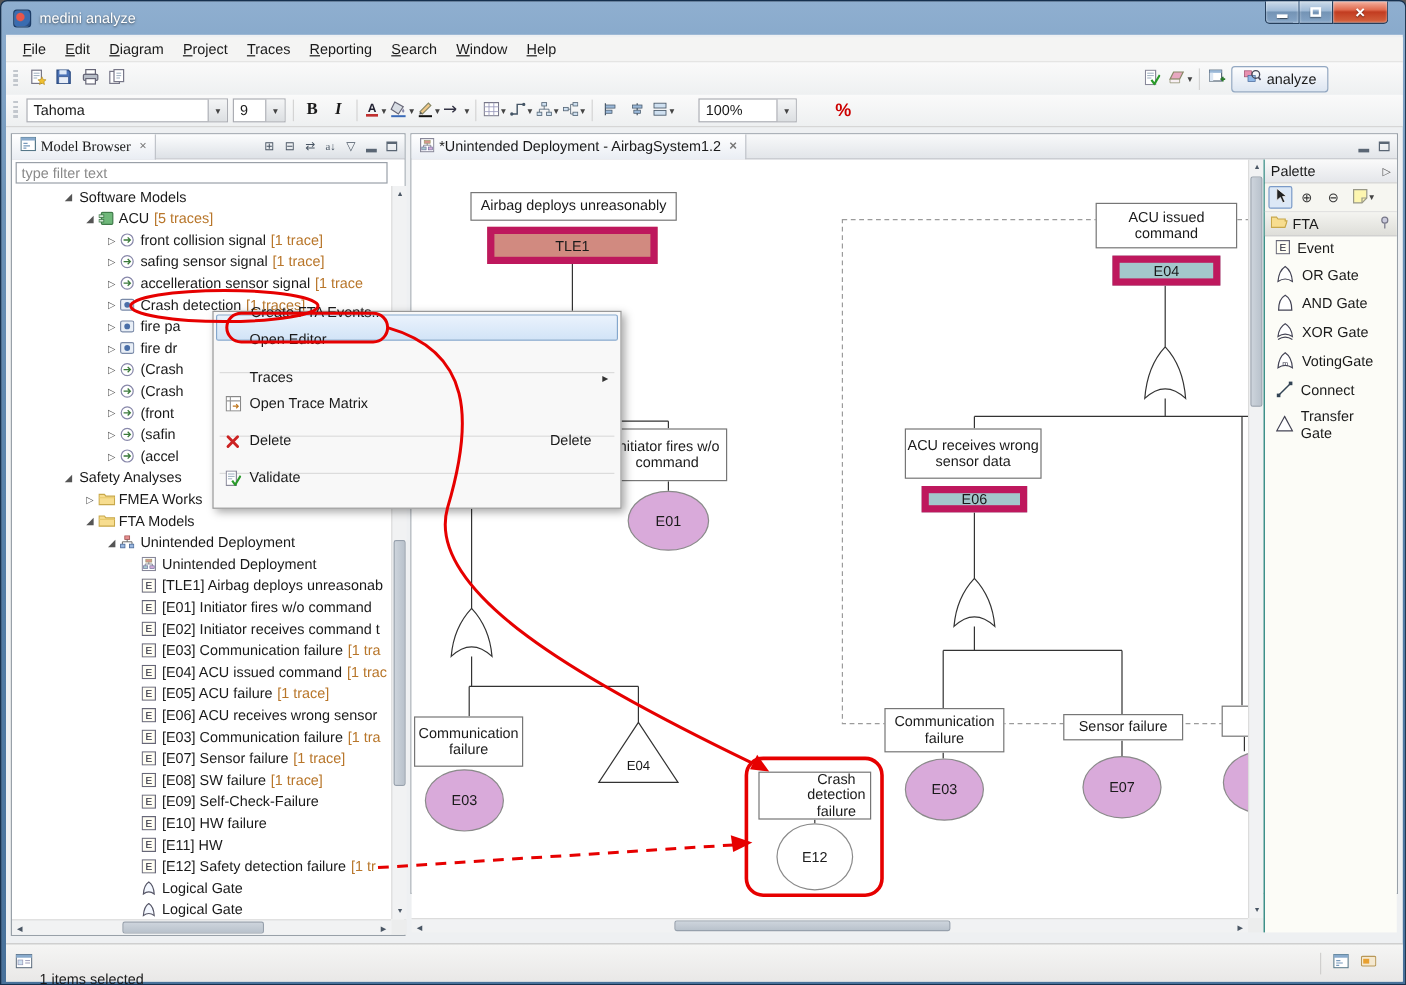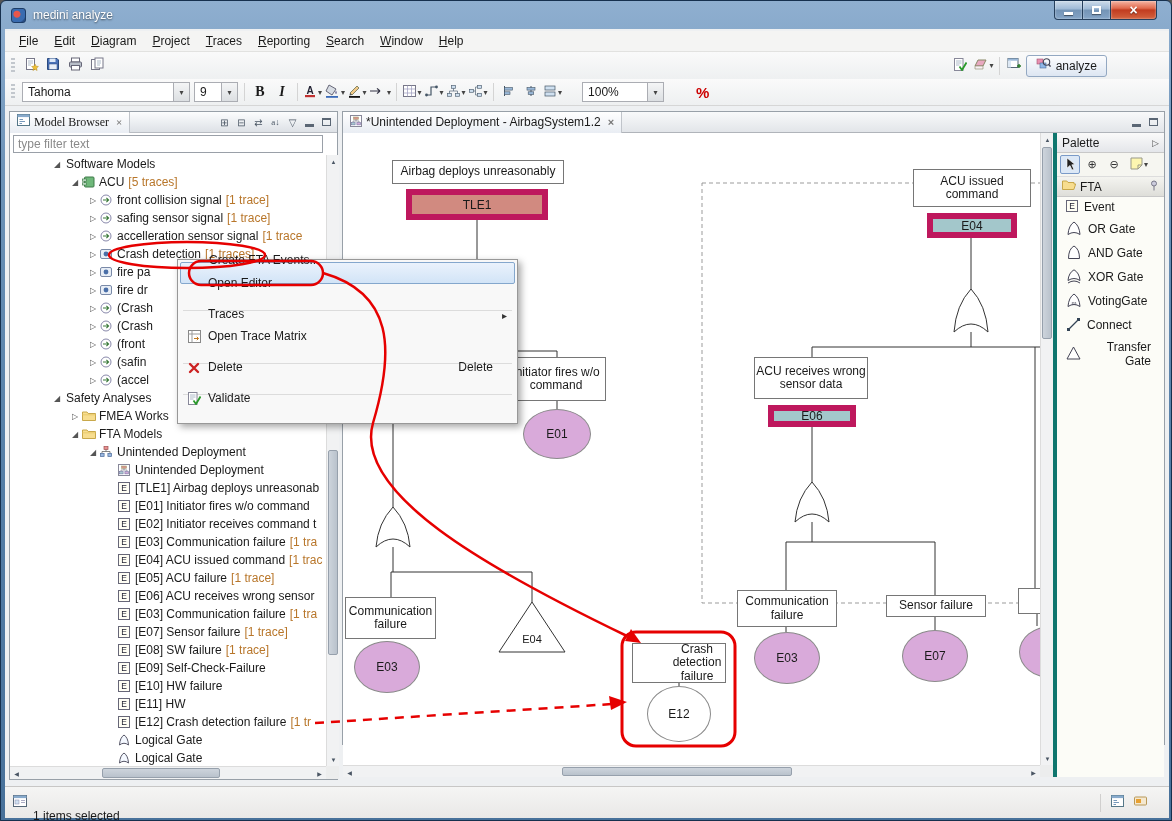--- a/index.html
+++ b/index.html
@@ -86,21 +86,21 @@
   .dnode{position:absolute;border:1px solid #767676;background:#fff;display:flex;align-items:center;justify-content:center;
     text-align:center;font-size:12px;line-height:1.12;padding:1px;}
   .dlabel{position:absolute;border:6px solid #be185d;display:flex;align-items:center;justify-content:center;font-size:12px;}
   .dellipse{position:absolute;border:1px solid #8a8a8a;border-radius:50%;display:flex;align-items:center;justify-content:center;font-size:12px;}
   .fill-salmon{background:#d18a80;}
   .fill-teal{background:#a3c7cb;}
   .fill-plum{background:#d9aada;}
   .fill-white{background:#fff;}
   .tri-label{position:absolute;font-size:11px;text-align:center;}
   
-  .palette{position:absolute;left:710px;top:21px;width:111px;height:644px;background:#fcfcf7;border-left:4px solid #0f766e;text-align:right;}
+  .palette{position:absolute;left:710px;top:21px;width:111px;height:644px;background:#fcfcf7;border-left:1px solid #0f766e;}
   .pal-header{height:20px;background:linear-gradient(#fafafa,#e4e6ea);border-bottom:1px solid #c8c8c8;display:flex;align-items:center;padding:0 5px;}
   .pal-header .flyarrow{margin-left:auto;font-size:9px;color:#555;}
   .pal-tools{height:24px;display:flex;align-items:center;gap:2px;padding:1px 3px;border-bottom:1px solid #ddd;background:#f6f6f1;}
   .pal-tool{min-width:20px;height:19px;display:flex;align-items:center;justify-content:center;border:1px solid transparent;border-radius:2px;font-size:11px;color:#333;}
   .pal-tool.active{border:1px solid #7a9ac8;background:#dce8f6;}
   .pal-drawer{height:20px;background:linear-gradient(#f4f4f0,#deded9);border-bottom:1px solid #c8c8c8;display:flex;gap:4px;padding:0 5px;align-items:center;}
   .pal-drawer .pin{margin-left:auto;}
   .pal-item{display:flex;align-items:center;gap:6px;padding:3px 2px 3px 9px;}
   .pal-item .plabel{max-width:64px;line-height:1.15;}
   
@@ -664,21 +664,21 @@
           <span class="tlabel">[E11] HW</span>
         </div>
         <div class="trow" style="padding-left: 94px;">
           <span class="tarrow"></span>
           <span class="ticon">
             <svg width="12" height="12" viewBox="0 0 12 12">
               <rect x="0.5" y="0.5" width="11" height="11" fill="#fffef4" stroke="#667"></rect>
               <text x="6" y="9" font-size="8.5" text-anchor="middle" fill="#223">E</text>
             </svg>
           </span>
-          <span class="tlabel">[E12] Crash detection failure</span>
+          <span class="tlabel">[E12] Safety detection failure</span>
           <span class="ttrace">[1 tr</span>
         </div>
         <div class="trow" style="padding-left: 94px;">
           <span class="tarrow"></span>
           <span class="ticon">
             <svg width="12" height="12" viewBox="0 0 12 12">
               <path d="M1.5,11 Q6,7.5 10.5,11 Q10,3.5 6,1 Q2,3.5 1.5,11 Z" fill="#f4f8ff" stroke="#556"></path>
             </svg>
           </span>
           <span class="tlabel">Logical Gate</span>

